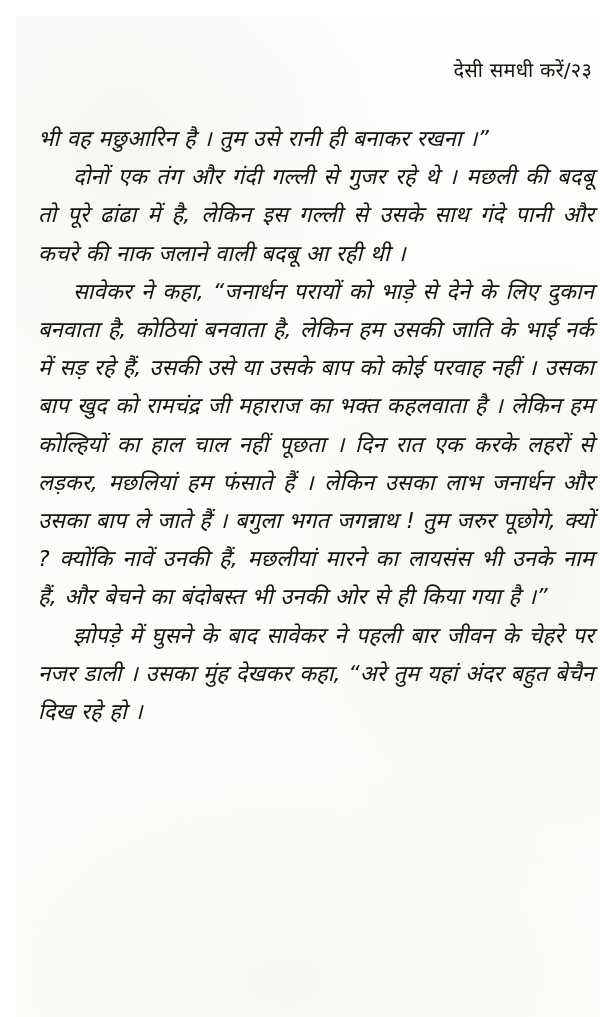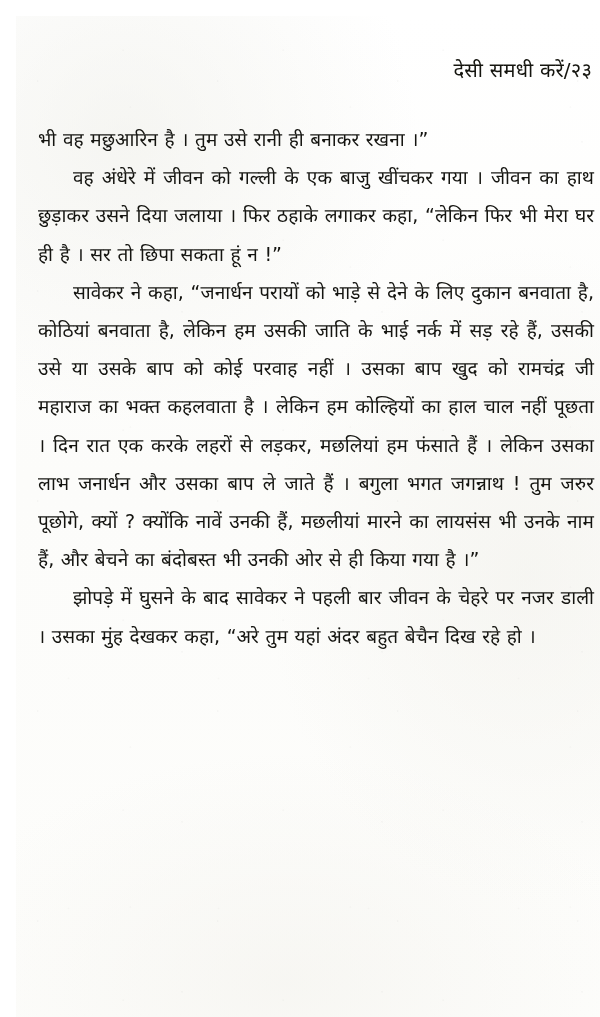--- a/index.html
+++ b/index.html
@@ -76,27 +76,28 @@
   
   .body-text {
     position: absolute;
     top: 104px;
     left: 22px;
     width: 556px;
   }
 
   .para {
     margin: 0;
-    font-size: 19px;
+    font-size: 22px;
     line-height: 38.2px;
     color: #141410;
     text-align: justify;
     text-justify: inter-word;
     word-spacing: 0.5px;
     letter-spacing: 0.05px;
+    font-style: italic;
   }
 
   
   .para.continuation {
     text-indent: 0;
   }
 
   .para.indented {
     text-indent: 35px;
   }
@@ -111,23 +112,23 @@
 
 <div class="page">
   <div class="content">
 
     <div class="running-head">देसी समधी करें/२३</div>
 
     <div class="body-text">
 
       <p class="para continuation">भी वह मछुआरिन है । तुम उसे रानी ही बनाकर रखना ।”</p>
 
+      <p class="para indented">दोनों एक तंग और गंदी गल्ली से गुजर रहे थे । मछली की बदबू तो पूरे ढांढा में है, लेकिन इस गल्ली से उसके साथ गंदे पानी और कचरे की नाक जलाने वाली बदबू आ रही थी ।</p>
 
 
-      <p class="para indented">वह अंधेरे में जीवन को गल्ली के एक बाजु खींचकर गया । जीवन का हाथ छुड़ाकर उसने दिया जलाया । फिर ठहाके लगाकर कहा, “लेकिन फिर भी मेरा घर ही है । सर तो छिपा सकता हूं न !”</p>
 
 
 
       <p class="para indented">सावेकर ने कहा, “जनार्धन परायों को भाड़े से देने के लिए दुकान बनवाता है, कोठियां बनवाता है, लेकिन हम उसकी जाति के भाई नर्क में सड़ रहे हैं, उसकी उसे या उसके बाप को कोई परवाह नहीं । उसका बाप खुद को रामचंद्र जी महाराज का भक्त कहलवाता है । लेकिन हम कोल्हियों का हाल चाल नहीं पूछता । दिन रात एक करके लहरों से लड़कर, मछलियां हम फंसाते हैं । लेकिन उसका लाभ जनार्धन और उसका बाप ले जाते हैं । बगुला भगत जगन्नाथ ! तुम जरुर पूछोगे, क्यों ? क्योंकि नावें उनकी हैं, मछलीयां मारने का लायसंस भी उनके नाम हैं, और बेचने का बंदोबस्त भी उनकी ओर से ही किया गया है ।”</p>
 
       <p class="para indented">झोपड़े में घुसने के बाद सावेकर ने पहली बार जीवन के चेहरे पर नजर डाली । उसका मुंह देखकर कहा, “अरे तुम यहां अंदर बहुत बेचैन दिख रहे हो ।</p>
 
     </div>
 
   </div>

